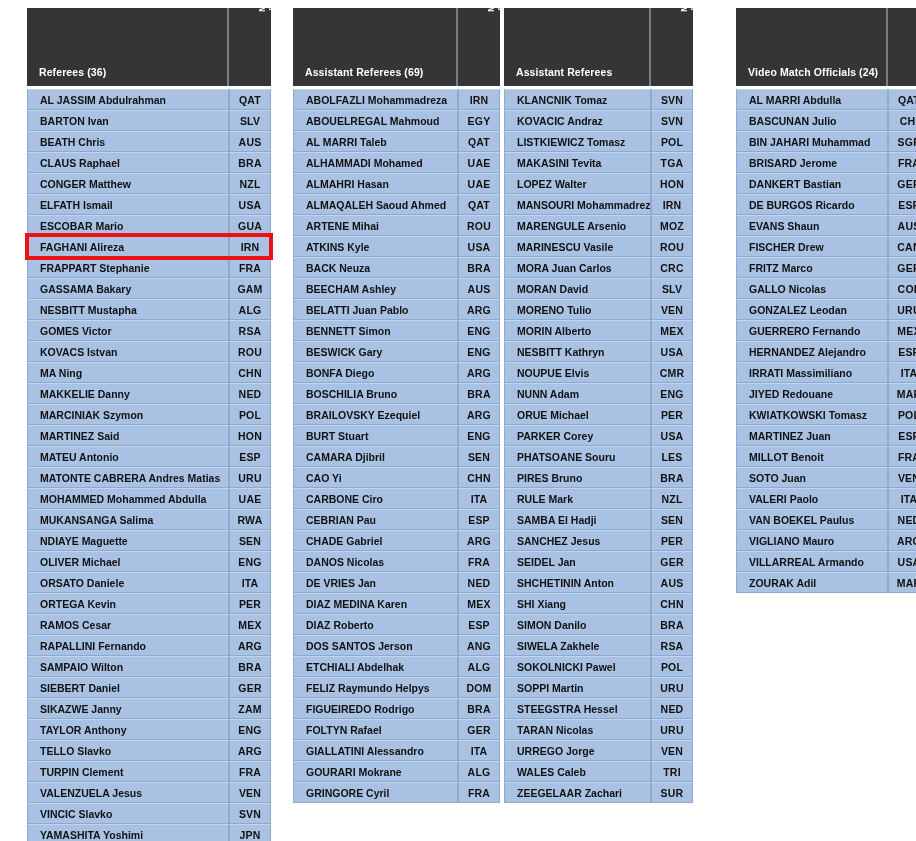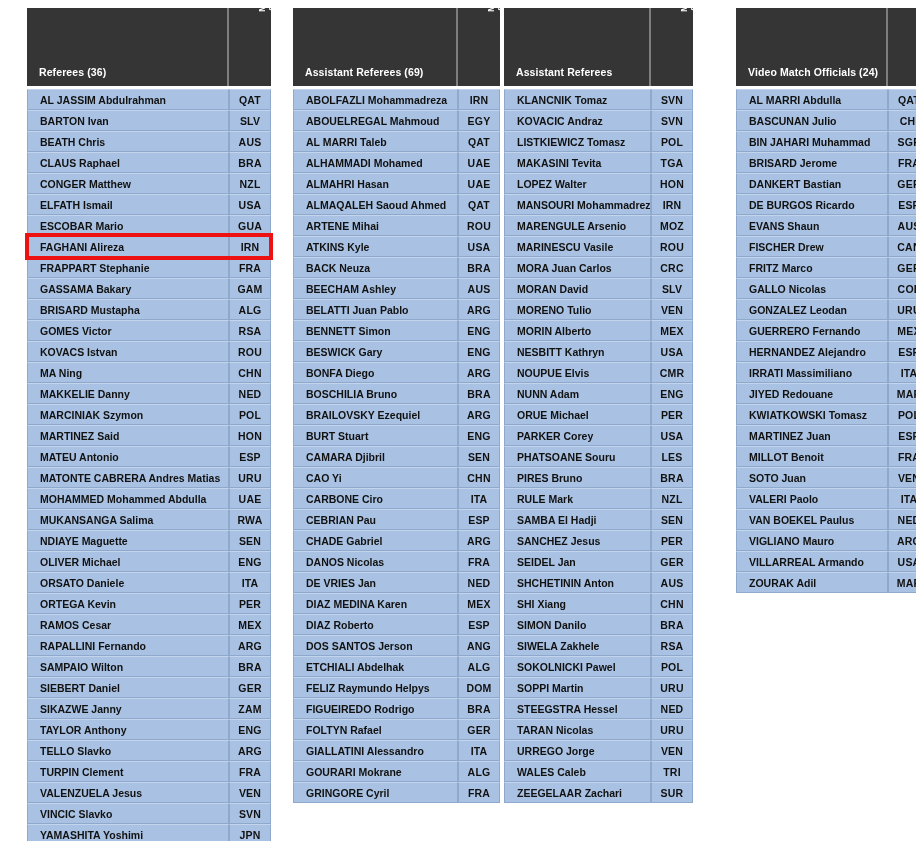--- a/index.html
+++ b/index.html
@@ -170,21 +170,21 @@
           </tr>
           <tr>
             <td class="name">FRAPPART Stephanie</td>
             <td class="ma">FRA</td>
           </tr>
           <tr>
             <td class="name">GASSAMA Bakary</td>
             <td class="ma">GAM</td>
           </tr>
           <tr>
-            <td class="name">BRISARD Mustapha</td>
+            <td class="name">NESBITT Mustapha</td>
             <td class="ma">ALG</td>
           </tr>
           <tr>
             <td class="name">GOMES Victor</td>
             <td class="ma">RSA</td>
           </tr>
           <tr>
             <td class="name">KOVACS Istvan</td>
             <td class="ma">ROU</td>
           </tr>

